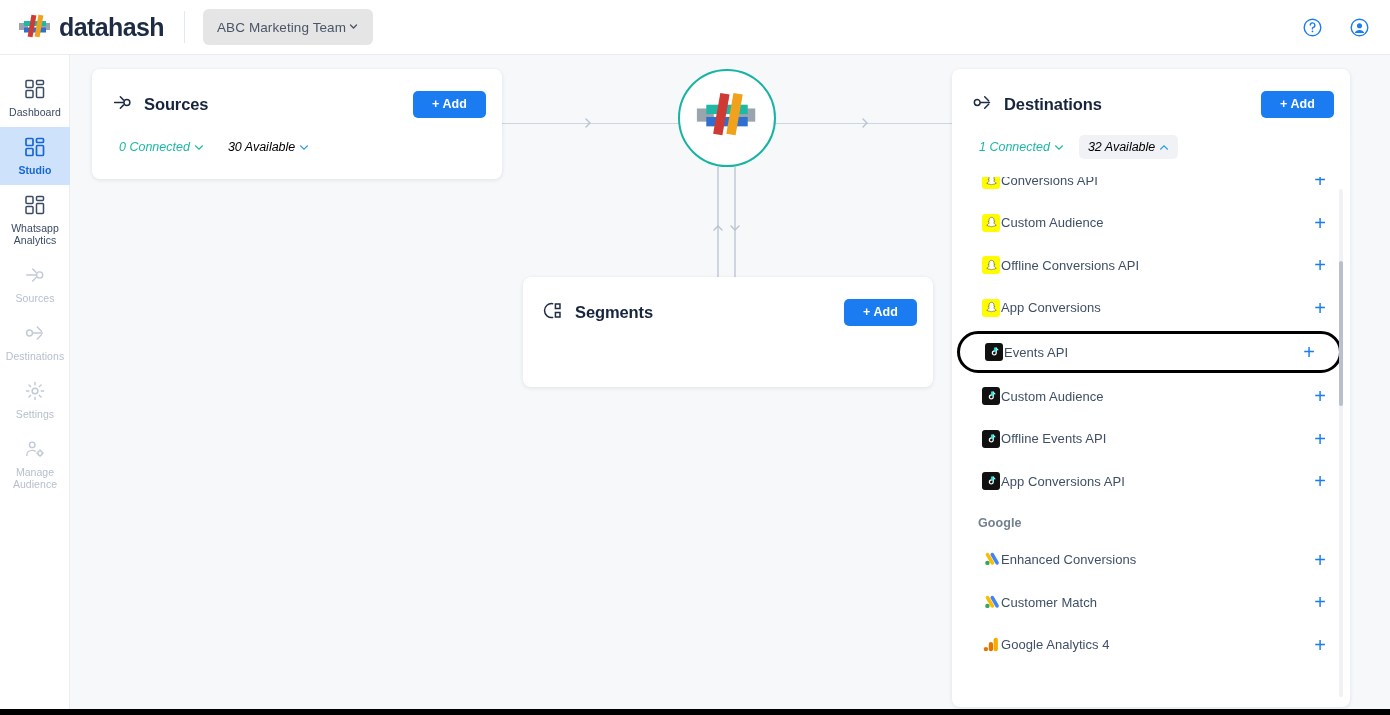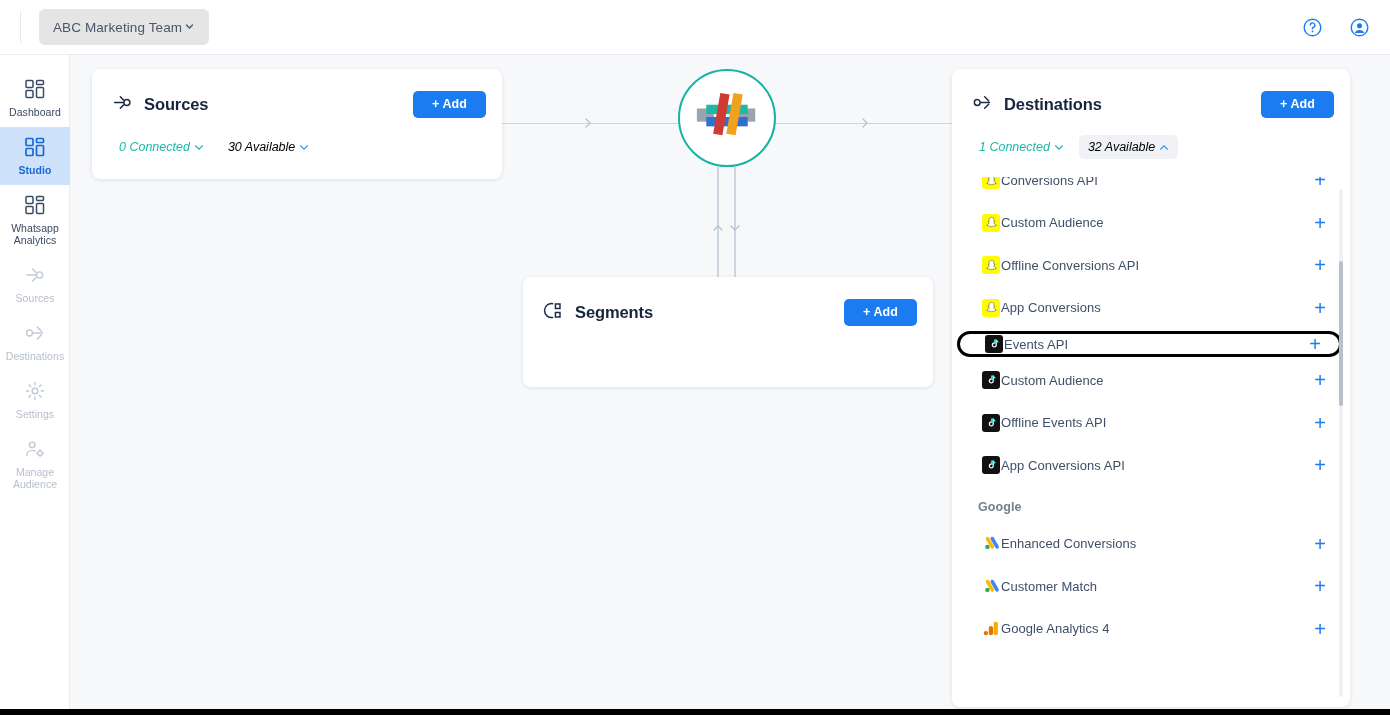--- a/index.html
+++ b/index.html
@@ -211,24 +211,24 @@
     display: flex;
     align-items: center;
     height: 42.5px;
     padding: 0 24px 0 30px;
     cursor: pointer;
     position: relative;
   }
   .dest-row.highlighted {
     border: 3.5px solid #000000;
     border-radius: 22px;
-    height: 26px;
+    height: 42px;
     margin: 2px 8px 2px 5px;
     padding-left: 25px;
-    padding-right: 18px;
+    padding-right: 24px;
     align-items: center;
   }
   .dest-name {
     font-size: 13px;
     color: #3f4f66;
     margin-left: 1px;
     letter-spacing: 0.05px;
   }
   .plus {
     margin-left: auto;
@@ -270,20 +270,33 @@
     border-radius: 2px;
     cursor: pointer;
   }
 </style>
 </head>
 <body>
 
 <div id="app">
 
   <div class="topbar">
+    <div class="brand">
+      <div class="brand-logo">
+        <svg width="34" height="30" viewBox="0 0 34 30">
+          <rect x="1" y="11" width="9" height="7" fill="#9aa4ad"></rect>
+          <rect x="23" y="11" width="9" height="7" fill="#9aa4ad"></rect>
+          <rect x="6" y="15.5" width="22" height="5" fill="#2f6fd0"></rect>
+          <rect x="6" y="9" width="22" height="5" fill="#1fb8a6"></rect>
+          <rect x="11.5" y="3" width="5" height="22" fill="#cf3b34" transform="rotate(10 14 14)"></rect>
+          <rect x="18.5" y="3" width="5" height="22" fill="#f0a21c" transform="rotate(10 21 14)"></rect>
+        </svg>
+      </div>
+      <div class="brand-name">datahash</div>
+    </div>
     <div class="brand-divider"></div>
     <div class="team-chip">
       <span class="team-chip-label">ABC Marketing Team</span>
       <span>
         <svg width="11" height="11" viewBox="0 0 11 11">
             <path d="M2.5 4L5.5 7L8.5 4" stroke="#4a5568" stroke-width="1.3" fill="none" stroke-linecap="round"></path>
           </svg>
       </span>
     </div>
 

